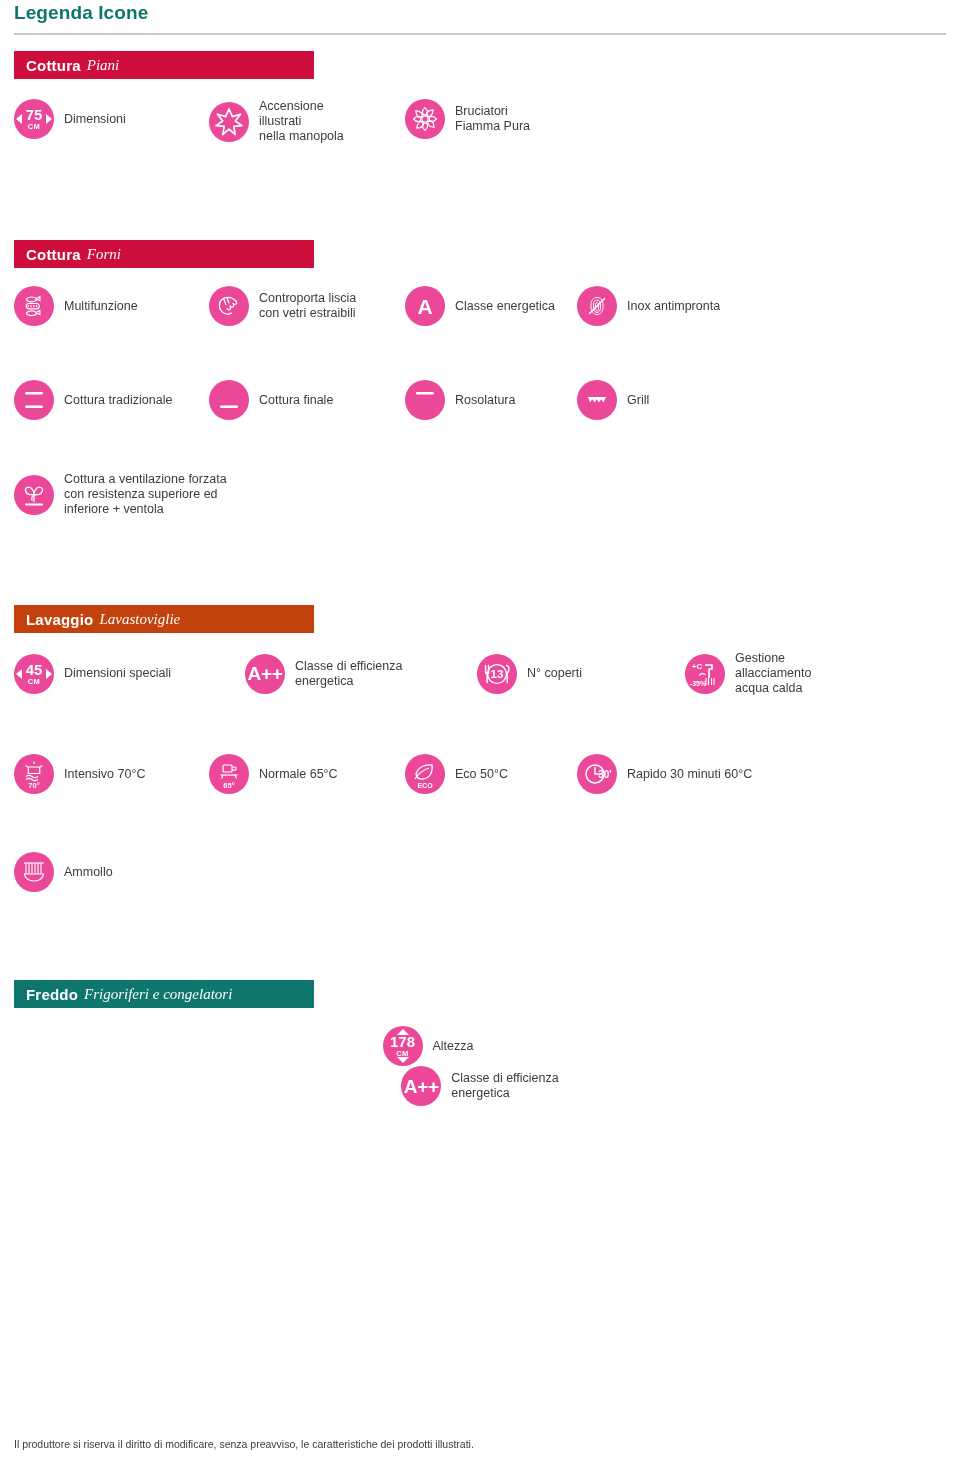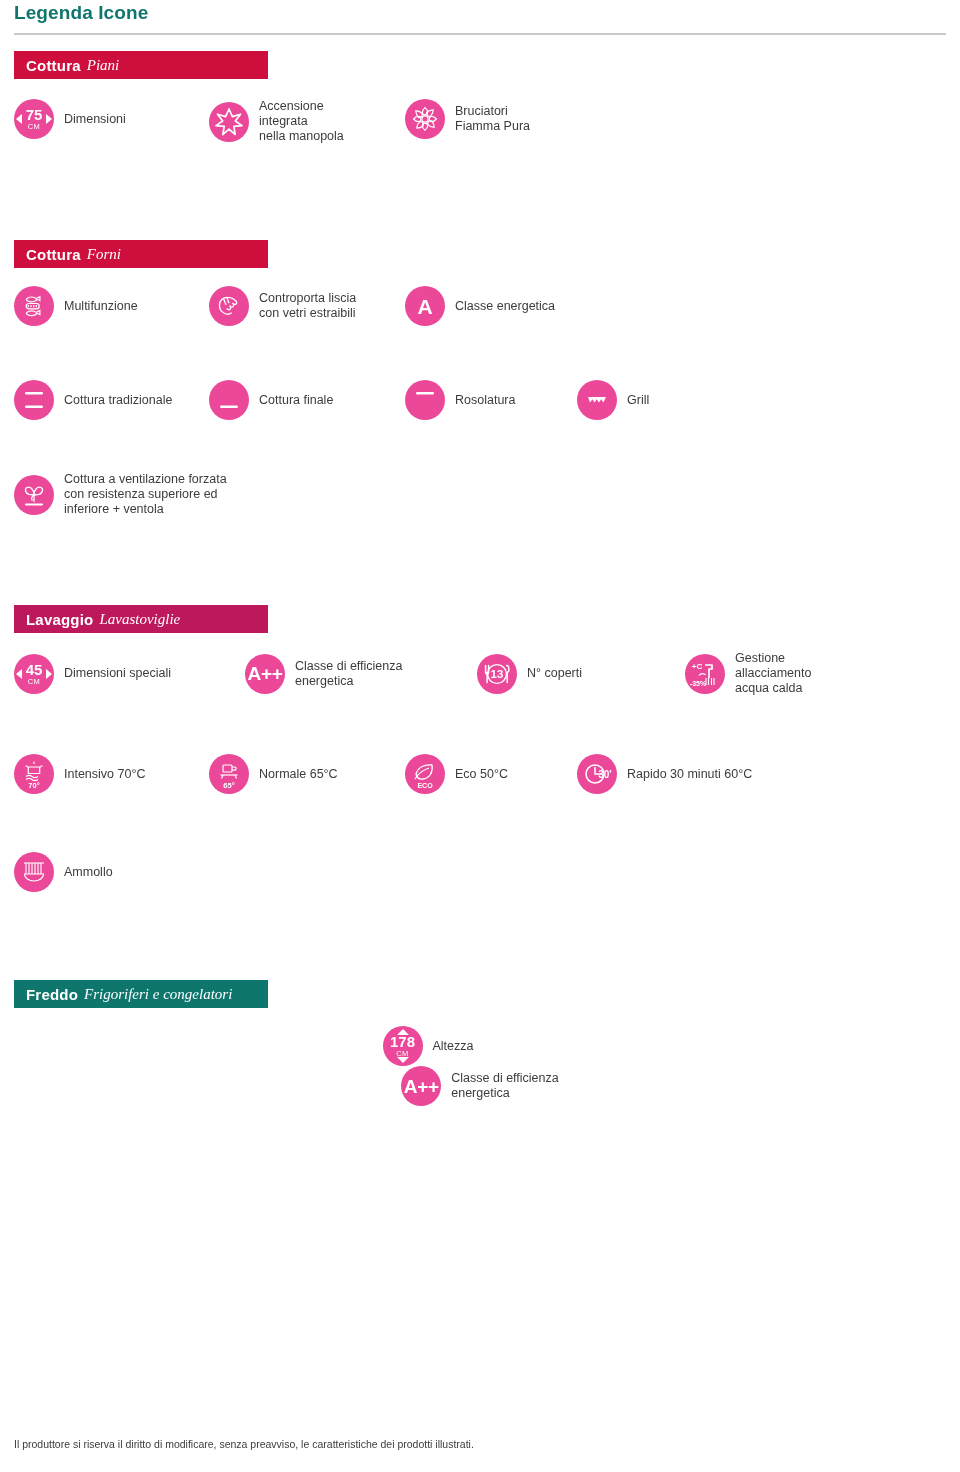--- a/index.html
+++ b/index.html
@@ -14,21 +14,21 @@
 
   
   .page-title {
     font-size: 19px; font-weight: bold; color: #0f766e;
     letter-spacing: .1px; padding-top: 2px;
   }
   .title-rule { height: 2px; background: #c9c9c9; margin-top: 9px; }
 
   
   .sec-bar {
-    width: 254px; height: 28px; display: flex; align-items: center;
+    width: 300px; height: 28px; display: flex; align-items: center;
     padding-left: 12px; color: #fff;
   }
   .sec-bar .b { font-size: 15px; font-weight: bold; letter-spacing: .2px; }
   .sec-bar .i {
     font-family: "Liberation Serif", serif; font-style: italic;
     font-size: 15px; margin-left: 6px; font-weight: normal;
   }
 
   
   .row { display: flex; align-items: flex-start; }
@@ -38,21 +38,21 @@
   
   .ic {
     width: 40px; height: 40px; border-radius: 50%;
     background: #ec4899; position: relative; flex: 0 0 40px;
     display: flex; align-items: center; justify-content: center;
   }
   .ic svg { display: block; }
 
   
   .dim .num { font-size: 15px; font-weight: bold; color:#fff; line-height: 1; }
-  .dim .cm  { font-size: 7.5px; font-weight: normal; color:#fff; line-height: 1; margin-top: 1px; letter-spacing: .4px;}
+  .dim .cm  { font-size: 7.5px; font-weight: bold; color:#fff; line-height: 1; margin-top: 1px; letter-spacing: .4px;}
   .dim .stack { display:flex; flex-direction:column; align-items:center; }
   .arrow-l, .arrow-r {
     position: absolute; top: 50%; transform: translateY(-50%);
     width: 0; height: 0; border-top: 5px solid transparent;
     border-bottom: 5px solid transparent;
   }
   .arrow-l { left: 2px;  border-right: 6px solid #fff; }
   .arrow-r { right: 2px; border-left: 6px solid #fff; }
   .arrow-u, .arrow-d {
     position: absolute; left: 50%; transform: translateX(-50%);
@@ -96,21 +96,21 @@
       <div class="label" style="white-space:pre-line">Dimensioni</div>
     </div>
 
     <div class="item" style="width:196px; align-items:center;">
       <div class="ic">
         <svg width="30" height="30" viewBox="0 0 30 30">
           <path d="M15 2 L18.4 9.6 L26.5 7.2 L21.3 14 L28 18.6 L19.8 19.4 L21.2 27.5 L15 22.2 L8.8 27.5 L10.2 19.4 L2 18.6 L8.7 14 L3.5 7.2 L11.6 9.6 Z" fill="none" stroke="#ffffff" stroke-width="1.7" stroke-linejoin="round"></path>
         </svg>
       </div>
       <div class="label" style="white-space:pre-line">Accensione
-integrata
+illustrati
 nella manopola</div>
     </div>
 
     <div class="item" style="align-items:center;">
       <div class="ic">
         <svg width="30" height="30" viewBox="0 0 30 30">
           <g fill="none" stroke="#fff" stroke-width="1.2">
             <circle cx="15" cy="15" r="3.1"></circle>
             <g>
               <path d="M15 3.6c1.9 1.6 2.6 3.3 2.6 4.6 0 1.5-1.2 2.6-2.6 2.6s-2.6-1.1-2.6-2.6c0-1.3.7-3 2.6-4.6z"></path>
@@ -169,20 +169,33 @@
 con vetri estraibili</div>
     </div>
 
     <div class="item" style="width:172px;">
       <div class="ic">
         <span class="aclass">A</span>
       </div>
       <div class="label" style="white-space:pre-line">Classe energetica</div>
     </div>
 
+    <div class="item">
+      <div class="ic">
+        <svg width="30" height="30" viewBox="0 0 30 30">
+          <g fill="none" stroke="#fff" stroke-width="1">
+            <path d="M15 6.5c-3.5 0-6 2.8-6 6.3v4c0 3.3 2.5 6.7 6 6.7s6-3.4 6-6.7v-4c0-3.5-2.5-6.3-6-6.3z"></path>
+            <path d="M15 9.2c-2 0-3.5 1.6-3.5 3.7v4.3c0 2.1 1.5 4.3 3.5 4.3s3.5-2.2 3.5-4.3v-4.3c0-2.1-1.5-3.7-3.5-3.7z"></path>
+            <path d="M15 11.7c-.9 0-1.5.8-1.5 1.8v4.2c0 1 .6 2 1.5 2s1.5-1 1.5-2v-4.2c0-1-.6-1.8-1.5-1.8z"></path>
+          </g>
+          <path d="M7.5 22.5 L22.5 7.5" stroke="#fff" stroke-width="1.6" stroke-linecap="round"></path>
+        </svg>
+      </div>
+      <div class="label" style="white-space:pre-line">Inox antimpronta</div>
+    </div>
   </div>
 
   <div class="row" style="margin-top:54px; align-items:center;">
     <div class="item" style="width:195px;">
       <div class="ic">
         <svg width="34" height="34" viewBox="0 0 34 34">
           <rect x="8" y="9" width="18" height="2.6" rx="1.3" fill="#fff"></rect>
           <rect x="8" y="22.4" width="18" height="2.6" rx="1.3" fill="#fff"></rect>
         </svg>
       </div>
@@ -226,21 +239,21 @@
           </g>
           <rect x="7" y="24.6" width="18" height="1.9" rx=".95" fill="#fff"></rect>
         </svg>
       </div>
       <div class="label" style="white-space:pre-line">Cottura a ventilazione forzata
 con resistenza superiore ed
 inferiore + ventola</div>
     </div>
   </div>
 
-  <div class="sec-bar" style="background:#be185d; margin-top:88px;text-align:center;">
+  <div class="sec-bar" style="background:#c2410c; margin-top:88px;text-align:center;">
     <span class="b">Lavaggio</span>
     <span class="i">Lavastoviglie</span>
   </div>
 
   <div class="row" style="margin-top:18px; align-items:center;gap:36px;">
     <div class="item" style="width:195px;">
       <div class="ic dim">
         <span class="arrow-l"></span>
           <span class="arrow-r"></span>
         <div class="stack">

